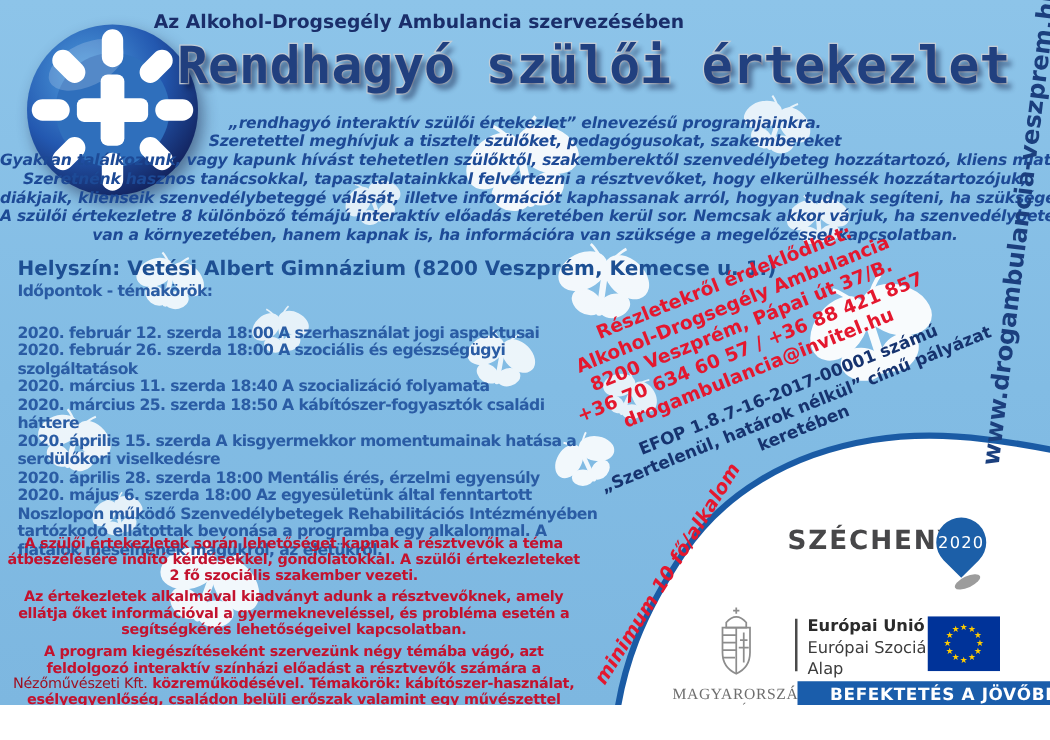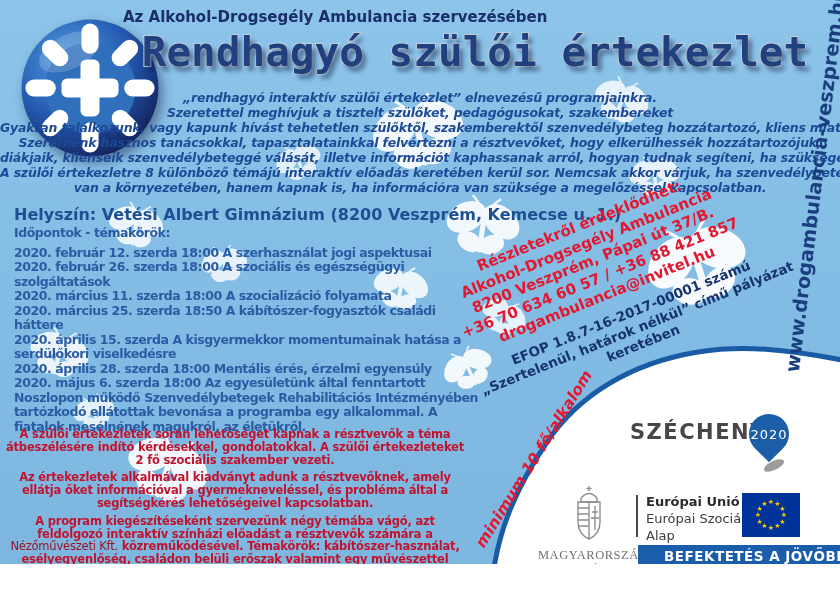--- a/index.html
+++ b/index.html
@@ -26,21 +26,21 @@
 
   
   .intro{left:0;top:90px;width:840px;text-align:center;color:#1d4a96;
     font-size:12.5px;font-weight:bold;font-style:italic;line-height:15px;letter-spacing:-0.2px;}
   .intro div{white-space:nowrap;}
 
   .location{left:14px;top:205px;font-size:16px;font-weight:bold;color:#1d4f93;white-space:nowrap;}
 
   .schedule{left:14px;top:226px;width:474px;color:#2a5ca4;font-size:12.5px;font-weight:bold;
     line-height:14.5px;letter-spacing:-0.45px;}
-  .schedule .sch-head{margin-bottom:5px;}
+  .schedule .sch-head{margin-bottom:18px;}
 
   .notes{left:4px;top:428px;width:462px;text-align:center;color:#c3122e;
     font-size:11.5px;font-weight:bold;line-height:12.8px;letter-spacing:-0.2px;}
   .notes p{margin:0 0 5px 0;}
   .notes .kft{font-weight:400;color:#9e1022;}
 
   .contact{left:437px;top:214px;width:312px;text-align:center;color:#e4172e;
     font-size:15px;font-weight:bold;line-height:18.5px;transform:rotate(-22deg);white-space:nowrap;}
   .efop{left:462px;top:303px;width:350px;text-align:center;color:#16336f;
     font-size:13.5px;font-weight:bold;line-height:16.5px;transform:rotate(-22deg);white-space:nowrap;}
@@ -166,30 +166,30 @@
     <div>A szülői értekezletre 8 különböző témájú interaktív előadás keretében kerül sor. Nemcsak akkor várjuk, ha szenvedélybeteg</div>
     <div>van a környezetében, hanem kapnak is, ha információra van szüksége a megelőzéssel kapcsolatban.</div>
   </div>
 
   <div class="abs location">Helyszín: Vetési Albert Gimnázium (8200 Veszprém, Kemecse u. 1.)</div>
 
   <div class="abs schedule">
     <div class="sch-head">Időpontok - témakörök:</div>
     <div>2020. február 12. szerda 18:00 A szerhasználat jogi aspektusai</div>
     <div>2020. február 26. szerda 18:00 A szociális és egészségügyi szolgáltatások</div>
-    <div>2020. március 11. szerda 18:00 A szocializáció folyamata</div>
+    <div>2020. március 11. szerda 18:40 A szocializáció folyamata</div>
     <div>2020. március 25. szerda 18:50 A kábítószer-fogyasztók családi háttere</div>
     <div>2020. április 15. szerda A kisgyermekkor momentumainak hatása a serdülőkori viselkedésre</div>
     <div>2020. április 28. szerda 18:00 Mentális érés, érzelmi egyensúly</div>
     <div>2020. május 6. szerda 18:00 Az egyesületünk által fenntartott Noszlopon működő Szenvedélybetegek Rehabilitációs Intézményében tartózkodó ellátottak bevonása a programba egy alkalommal. A fiatalok mesélnének magukról, az életükről.</div>
   </div>
 
   <div class="abs notes">
     <p>A szülői értekezletek során lehetőséget kapnak a résztvevők a téma átbeszélésére indító kérdésekkel, gondolatokkal. A szülői értekezleteket 2 fő szociális szakember vezeti.</p>
-    <p>Az értekezletek alkalmával kiadványt adunk a résztvevőknek, amely ellátja őket információval a gyermekneveléssel, és probléma által a segítségkérés lehetőségeivel kapcsolatban.</p>
+    <p>Az értekezletek alkalmával kiadványt adunk a résztvevőknek, amely ellátja őket információval a gyermekneveléssel, és probléma esetén a segítségkérés lehetőségeivel kapcsolatban.</p>
     <p><span>A program kiegészítéseként szervezünk négy témába vágó, azt feldolgozó interaktív színházi előadást a résztvevők számára a </span><span class="kft">Nézőművészeti Kft.</span><span> közreműködésével. Témakörök: kábítószer-használat, esélyegyenlőség, családon belüli erőszak valamint egy művészettel kapcsolatos témakör. Az egy-egy órás előadásokat 1 órás beszélgetés követné a színészek és egy, az adott témában szakértő személy részvételével.</span></p>
   </div>
 
   <div class="abs contact">
     <div>Részletekről érdeklődhet:</div>
     <div>Alkohol-Drogsegély Ambulancia</div>
     <div>8200 Veszprém, Pápai út 37/B.</div>
     <div>+36 70 634 60 57 / +36 88 421 857</div>
     <div>drogambulancia@invitel.hu</div>
   </div>

